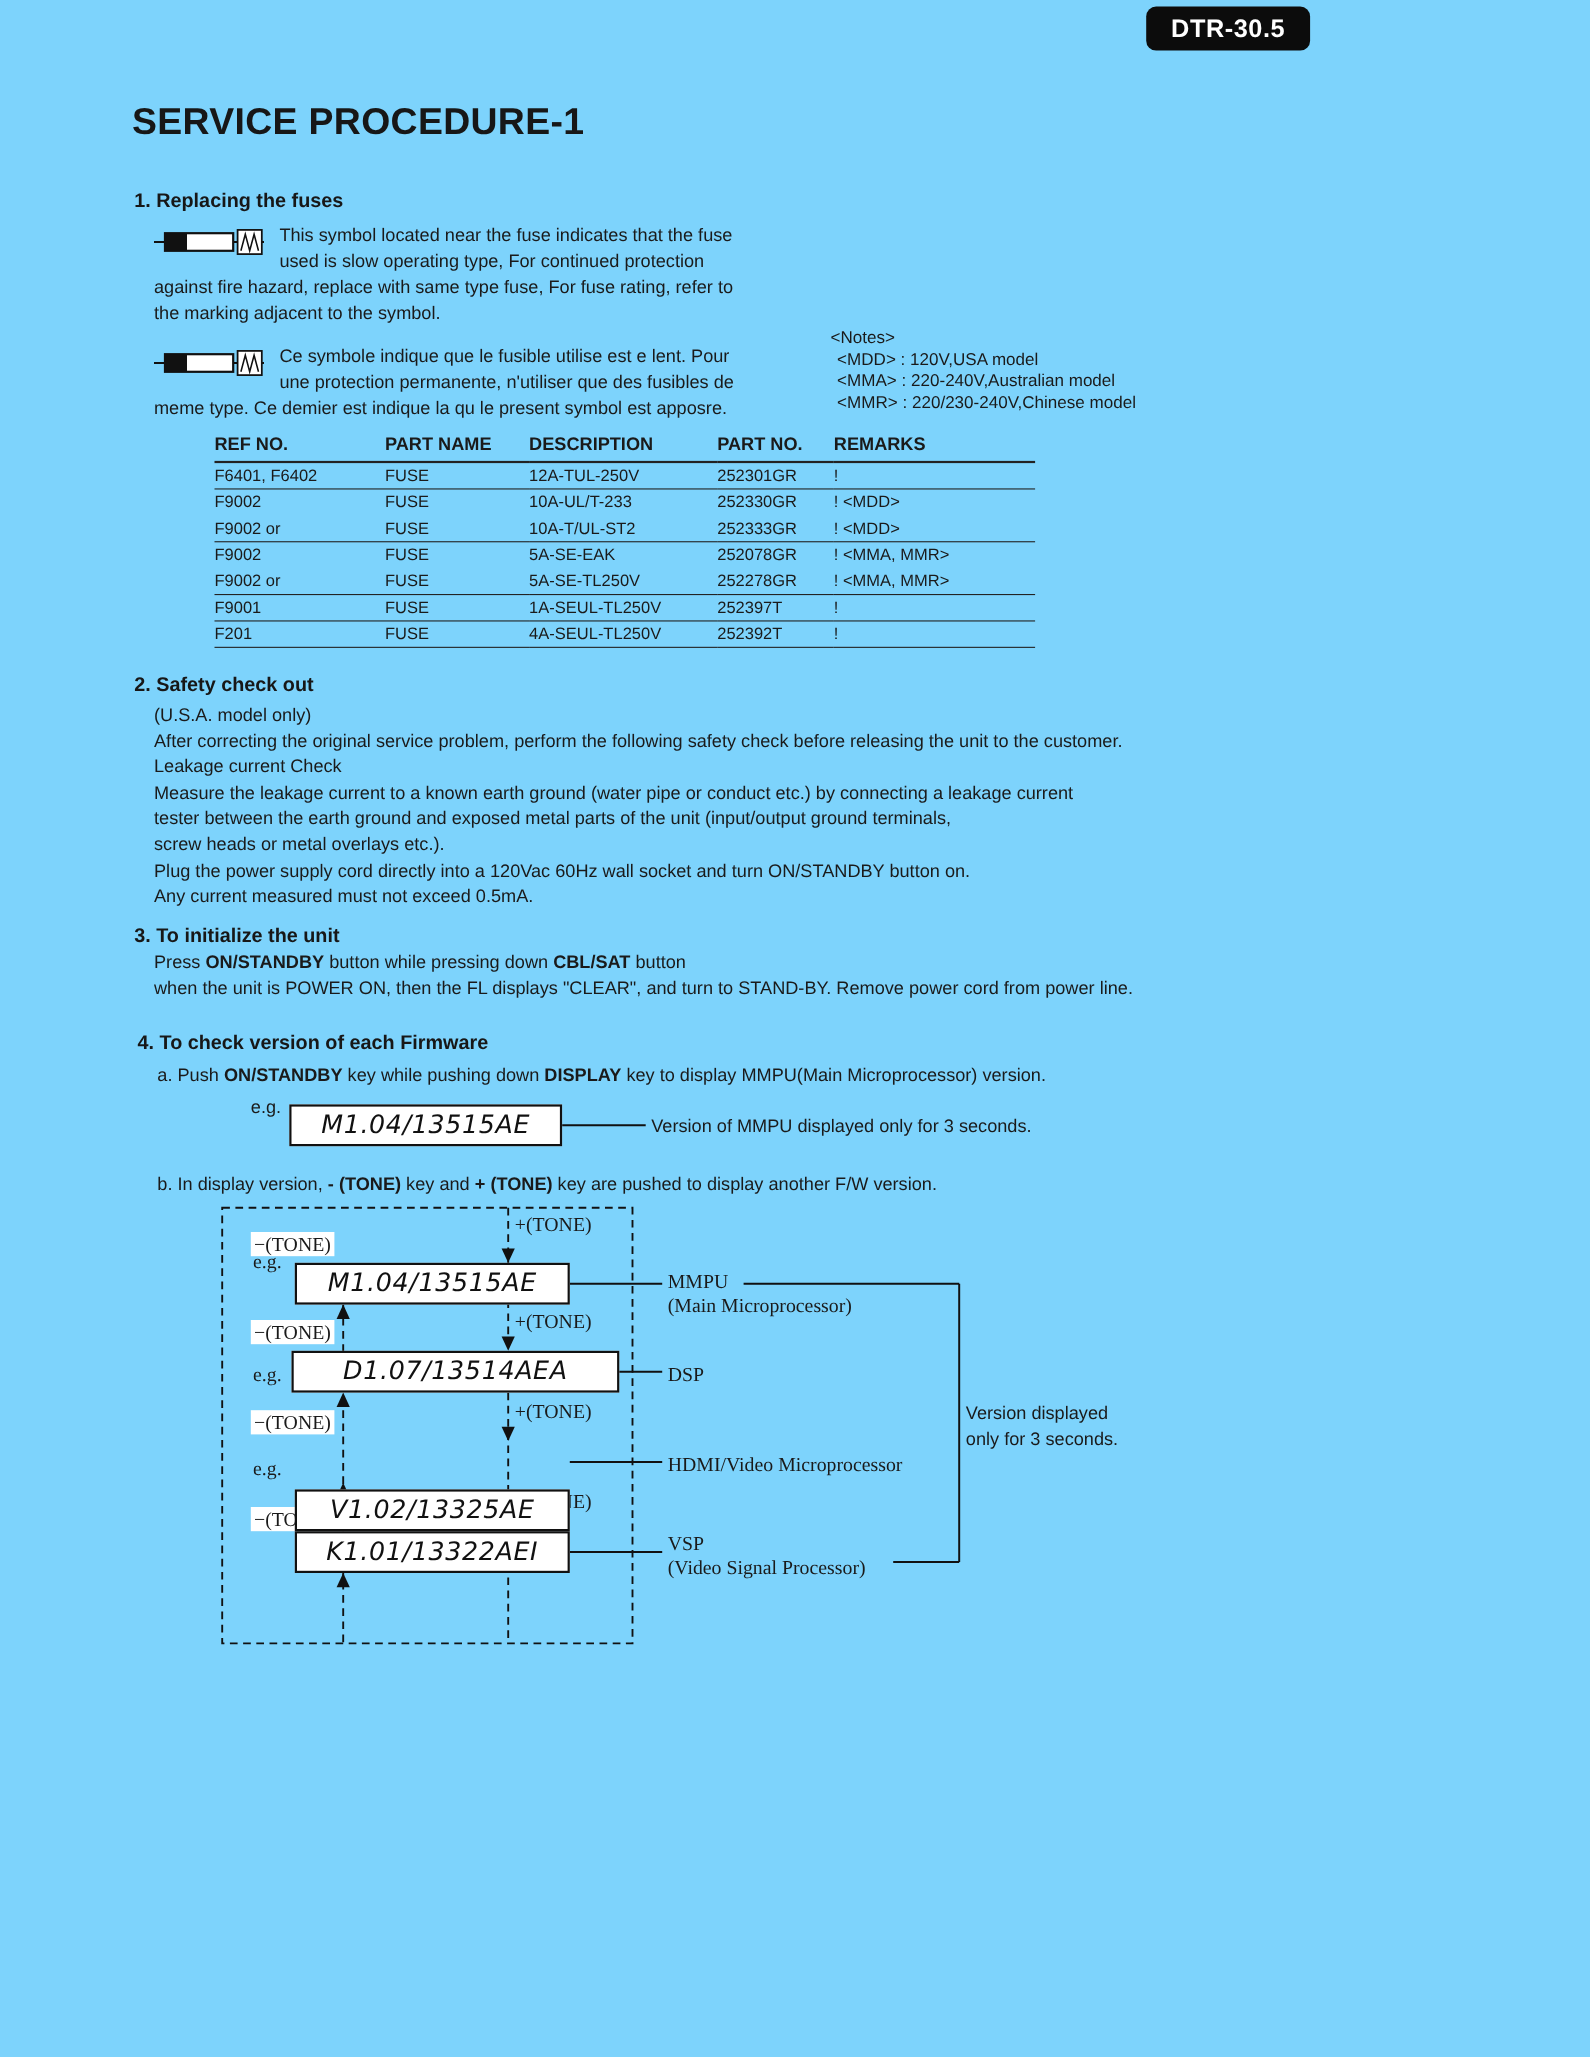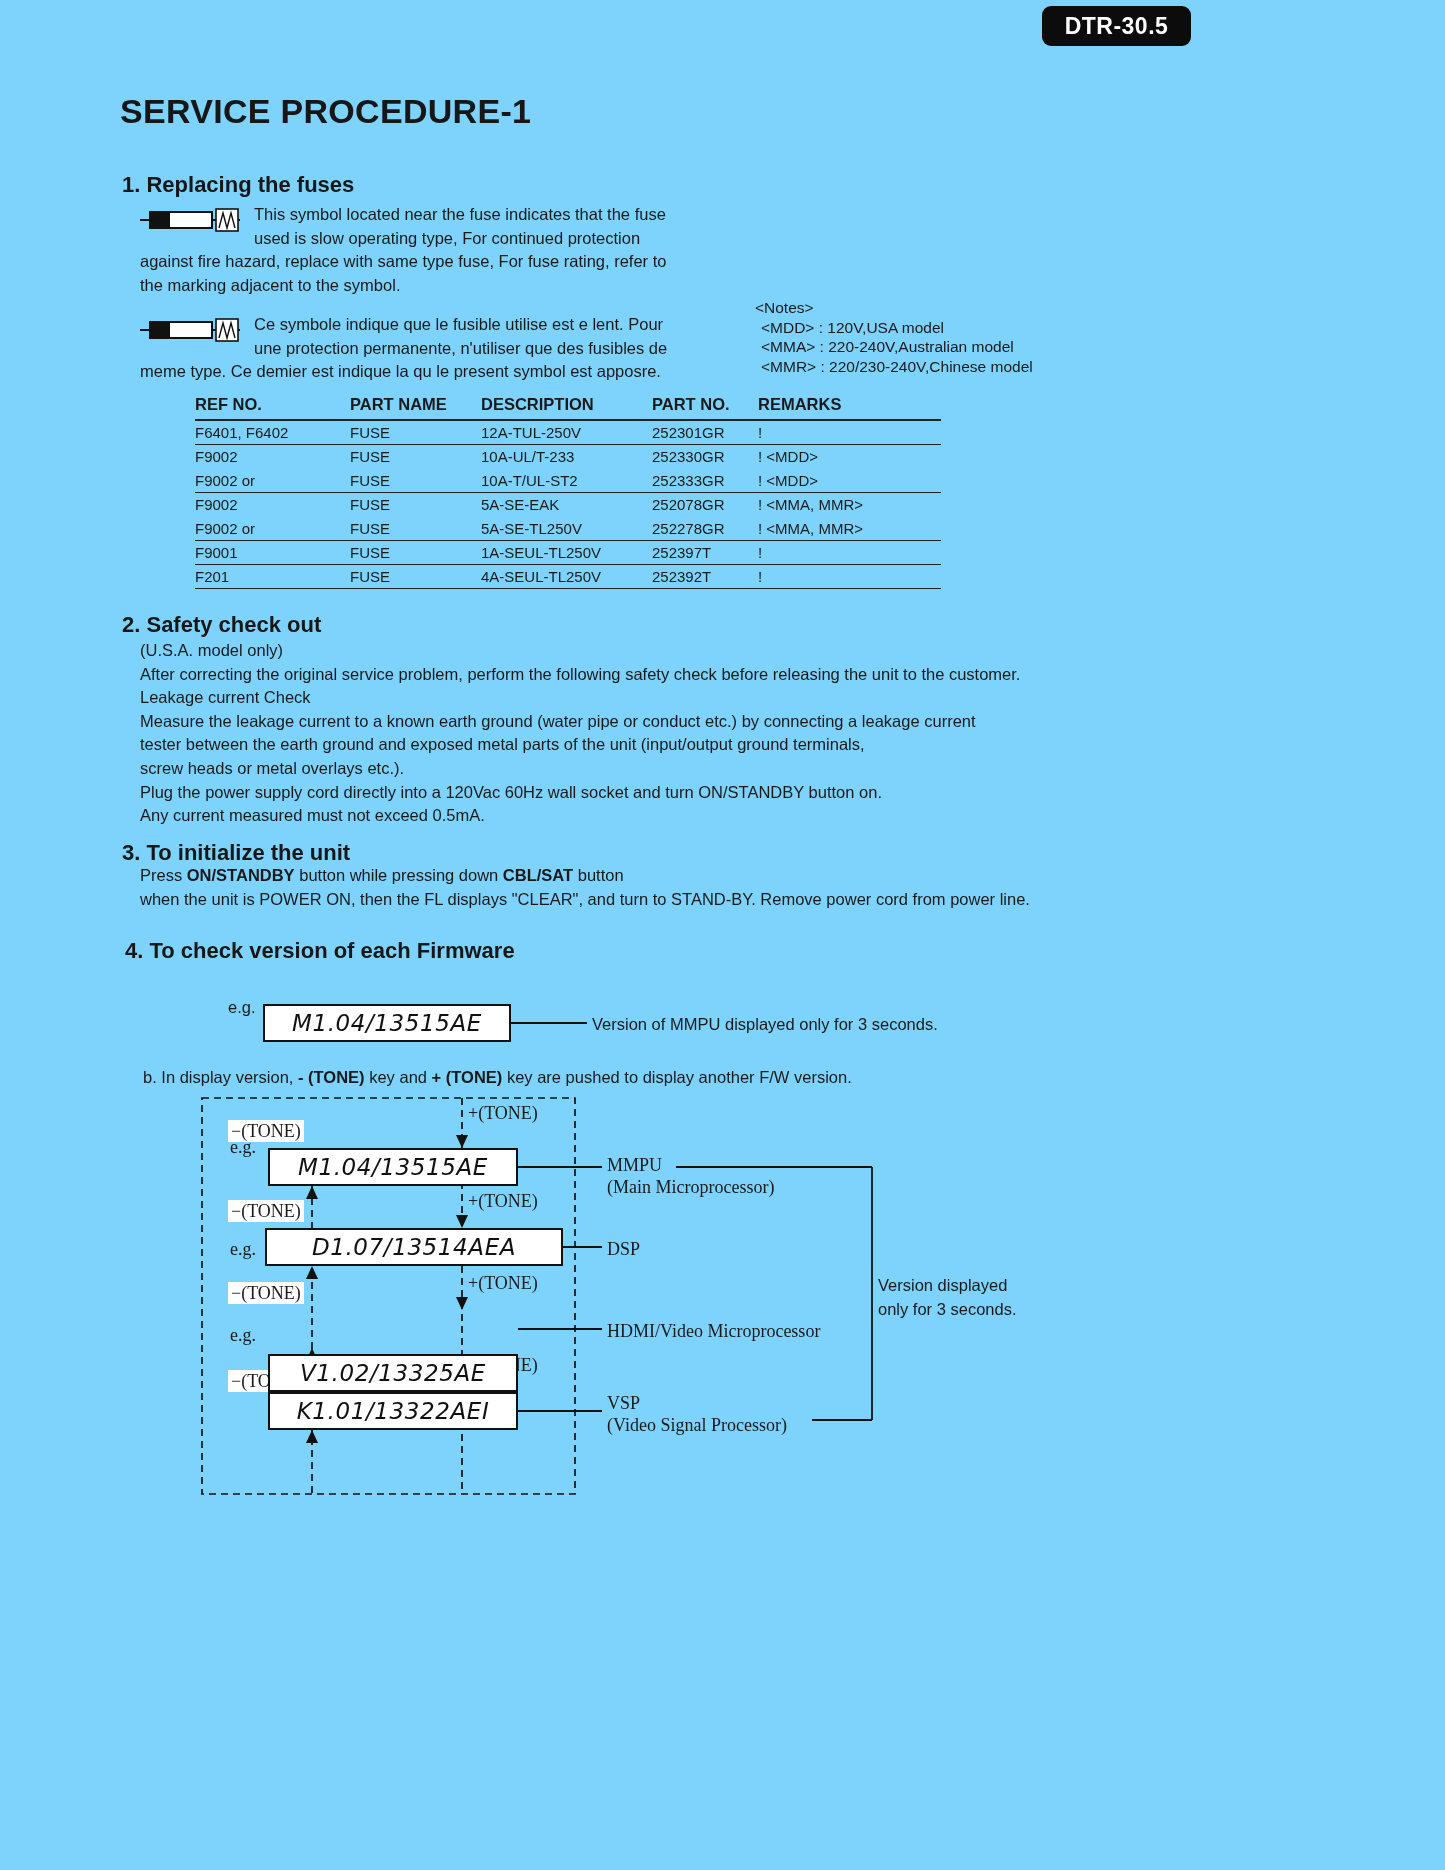--- a/index.html
+++ b/index.html
@@ -8,21 +8,21 @@
     position:relative; width:1445px; height:1870px; background:#7dd3fc;
     font-family:"Liberation Sans", sans-serif; color:#1a1a1a; overflow:hidden;
   }
   .abs { position:absolute; }
   .badge {
     background:#0c0c0c; color:#fff; font-weight:bold; font-size:23px;
     border-radius:9px; display:flex; align-items:center; justify-content:center;
     letter-spacing:0.5px;
   }
   .title { font-size:34px; font-weight:bold; letter-spacing:0.3px; color:#171717; }
-  .h2 { font-size:22px; font-weight:bold; color:#171717; }
+  .h2 { font-size:18px; font-weight:bold; color:#171717; }
   .body-text { font-size:16.5px; line-height:23.6px; }
   .pre { white-space:pre-line; }
   .sym { float:left; margin:2px 14px 2px 0; }
   .notes { font-size:15.5px; line-height:19.6px; }
   table.fuse { border-collapse:collapse; table-layout:fixed; width:746px; }
   table.fuse th { text-align:left; font-size:16.5px; font-weight:bold; padding:2px 0 5px 0; border-bottom:2px solid #222; }
   table.fuse td { font-size:15px; padding:3px 0 3px 0; height:24px; }
   tr.rule td { border-bottom:1.7px solid #222; }
   .display-box {
     border:2px solid #111; background:#fff; z-index:3;
@@ -160,20 +160,21 @@
 Any current measured must not exceed 0.5mA.</div>
 
   <div class="abs h2" style="left:122px; top:840px;">3. To initialize the unit</div>
   <div class="abs body-text" style="left:140px; top:864px; width:1040px;">
     <div><span>Press </span><b>ON/STANDBY</b><span> button while pressing down </span><b>CBL/SAT</b><span> button</span></div>
     <div>when the unit is POWER ON, then the FL displays "CLEAR", and turn to STAND-BY.  Remove power cord from power line.</div>
   </div>
 
   <div class="abs h2" style="left:125px; top:938px;">4. To check version of each Firmware</div>
 
+  <div class="abs body-text" style="left:143px; top:967px; width:1040px;"><span>a. Push </span><b>ON/STANDBY</b><span> key while pushing down </span><b>DISPLAY</b><span> key to display MMPU(Main Microprocessor) version.</span></div>
 
   <div class="abs body-text" style="left:228px; top:996px;">e.g.</div>
 
   <div class="abs display-box" style="left:263px; top:1004px; width:248px; height:38px;">M1.04/13515AE</div>
 
   <div class="abs body-text" style="left:592px; top:1013px;">Version of MMPU displayed only for 3 seconds.</div>
 
   <div class="abs body-text" style="left:143px; top:1066px; width:1040px;"><span>b. In display version, </span><b>- (TONE)</b><span> key and </span><b>+ (TONE)</b><span> key are pushed to display another F/W version.</span></div>
 
   <svg class="overlay" width="1445" height="1870" viewBox="0 0 1445 1870">

